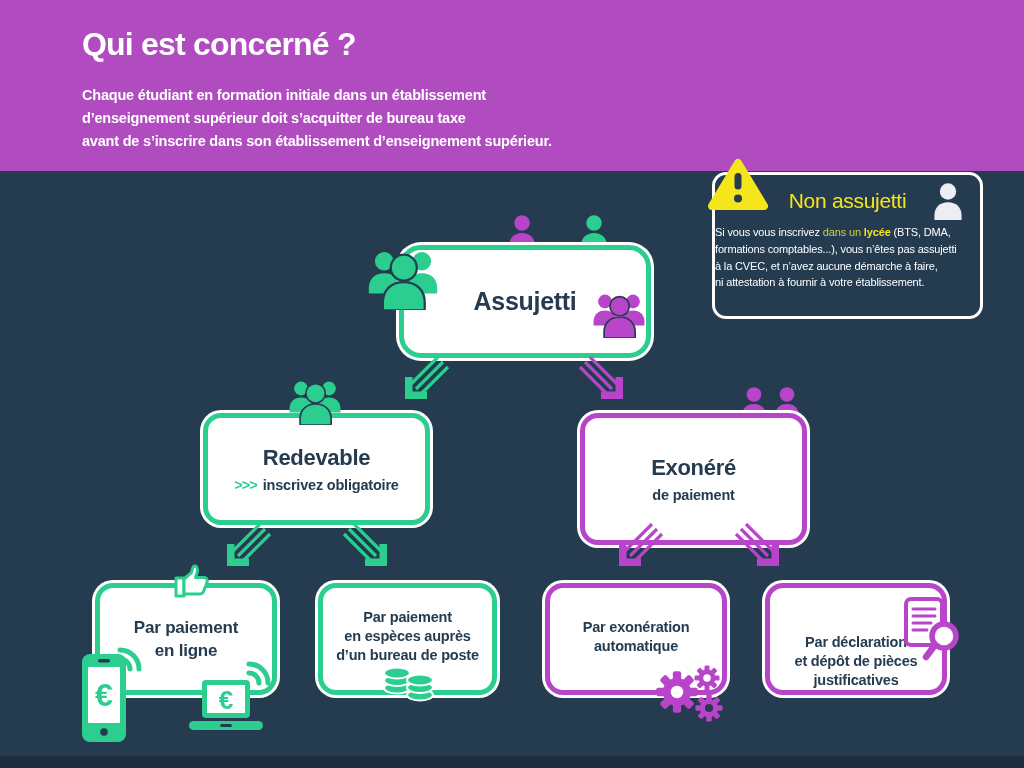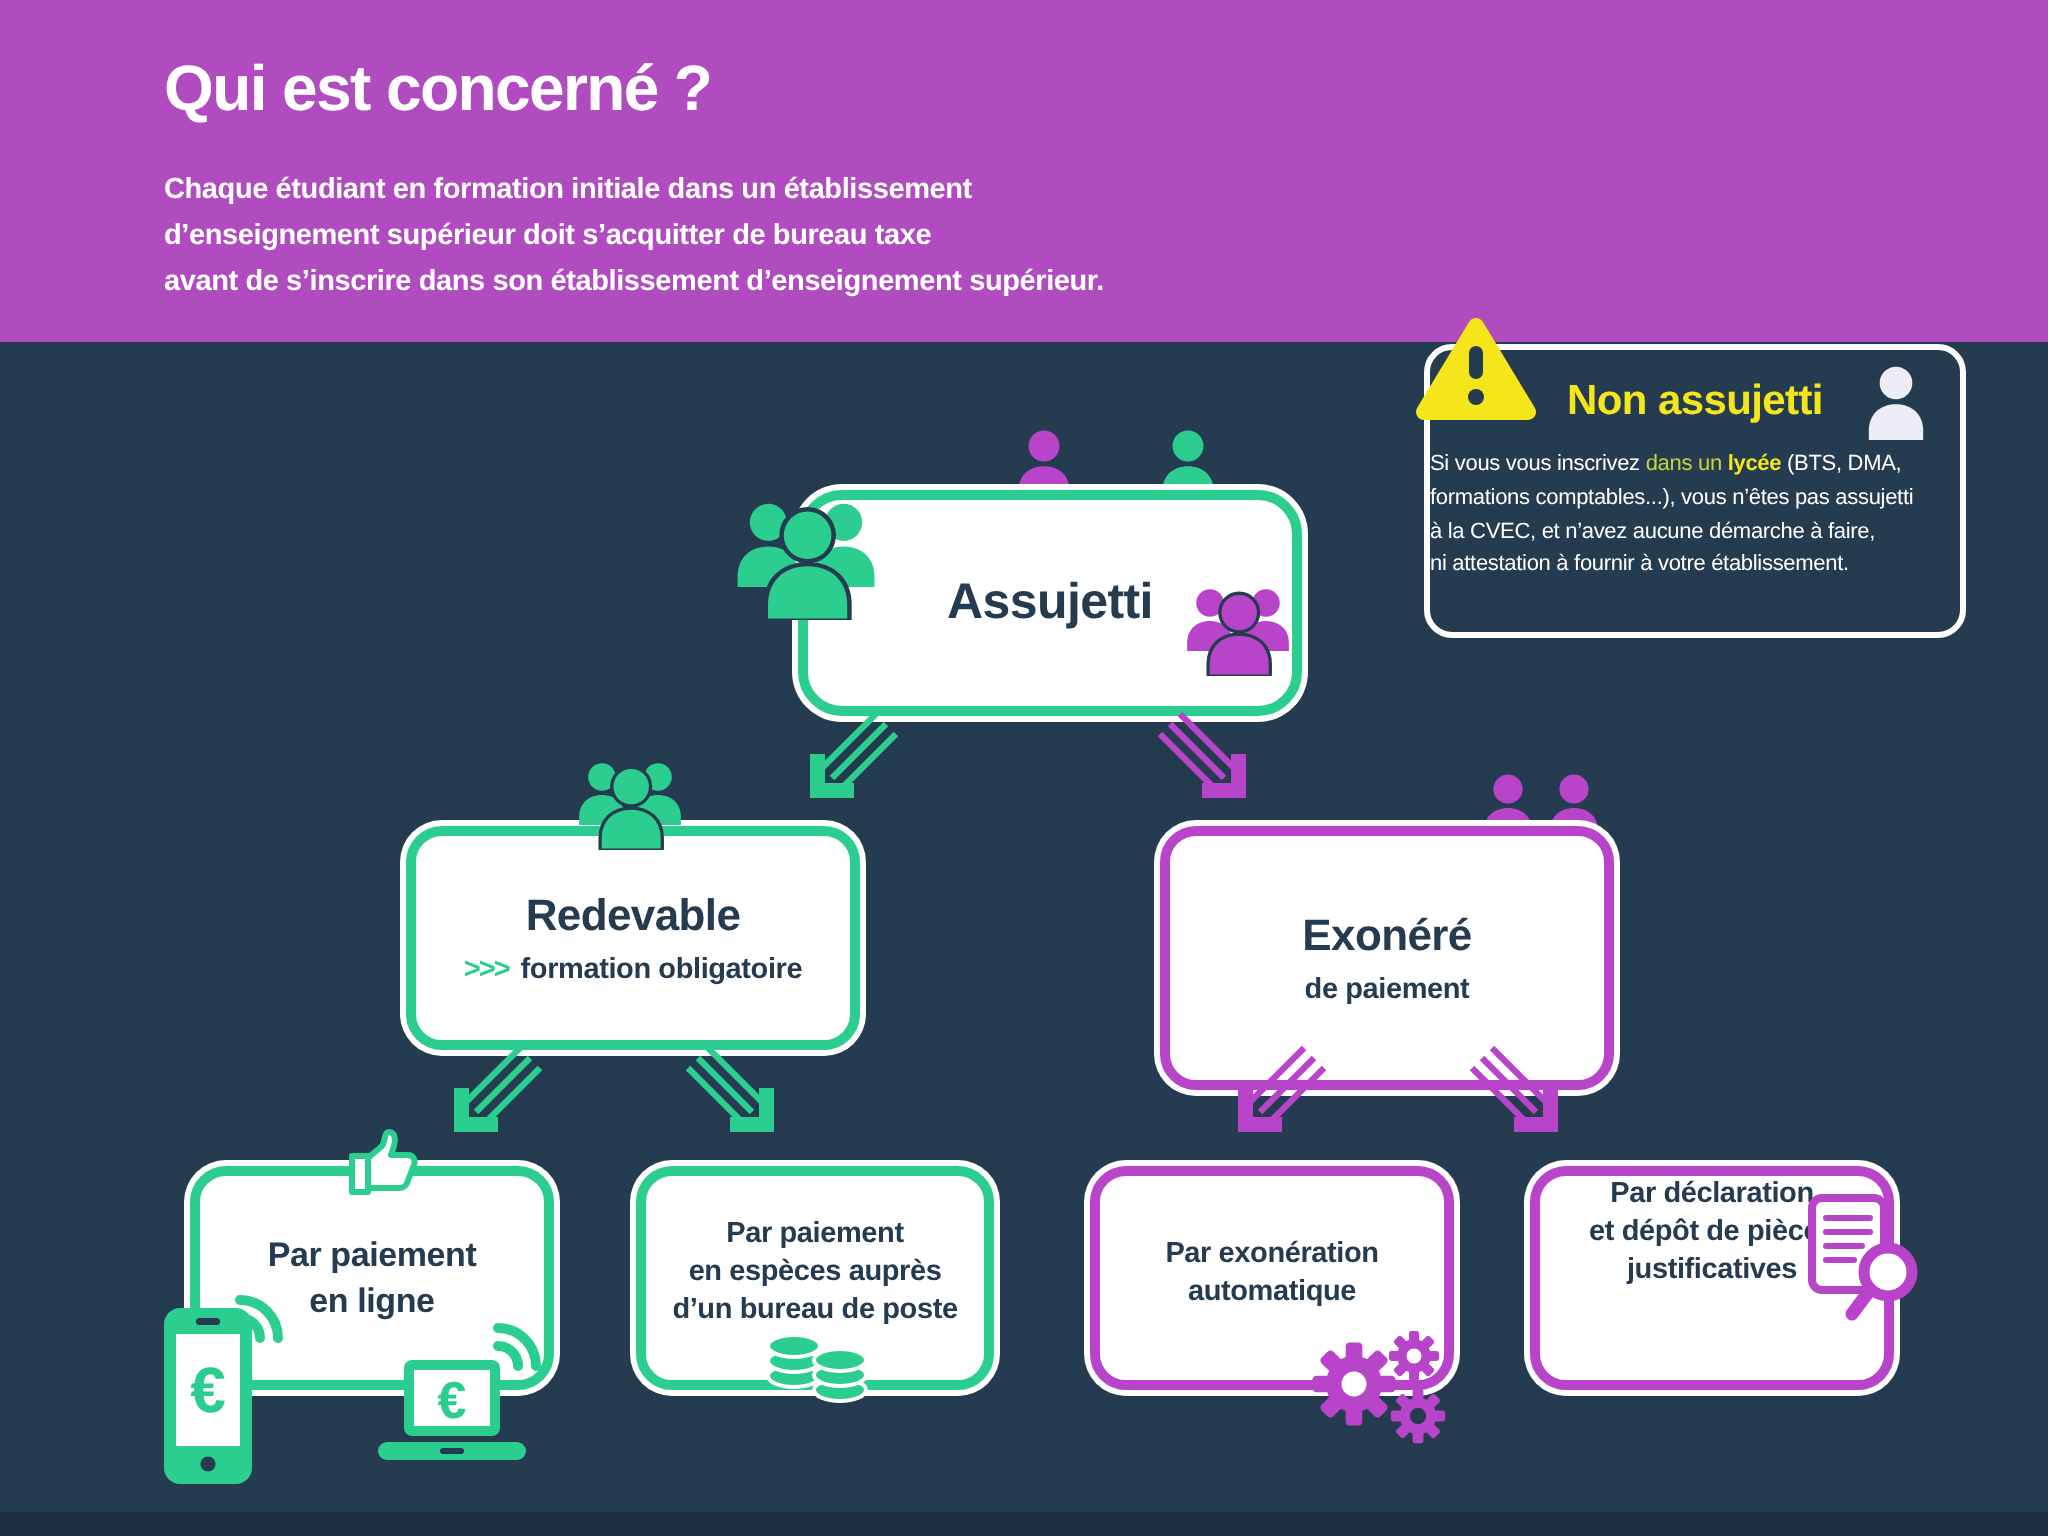--- a/index.html
+++ b/index.html
@@ -17,21 +17,21 @@
               line-height:23px; letter-spacing:-0.2px; }
   #logo { left:768px; top:30px; width:250px; height:95px; }
   #logo-text { left:137px; top:8px; color:#fff; }
   #logo-acronym { font-size:25px; font-weight:bold; letter-spacing:0.5px; line-height:26px; }
   .logo-tag { font-size:11px; line-height:13.5px; color:#F2EAF6; }
 
   
   #callout { left:712px; top:172px; width:271px; height:147px; box-sizing:border-box;
              background:#243B50; border:3px solid #fff; border-radius:14px; }
   #callout-title { width:100%; top:14px; text-align:center; color:#F5E61C;
-                   font-size:21px; font-weight:bold; letter-spacing:-0.3px; }
+                   font-size:21px; font-weight:normal; letter-spacing:-0.3px; }
   #callout-body { width:100%; top:49px; color:#fff;
                   font-size:11px; line-height:16.8px; letter-spacing:-0.15px; }
   .seg-dim  { color:#C8D43E; }
   .seg-hl   { color:#F5E61C; font-weight:bold; }
   #warning  { left:-8px; top:-18px; width:62px; height:54px; }
   #callout-person { right:13px; top:7px; width:38px; height:38px; }
 
   
   .node { position:absolute; background:#fff; box-sizing:border-box;
           border:5px solid; border-radius:18px; box-shadow:0 0 0 3px #fff;
@@ -183,21 +183,21 @@
 
   <svg class="arrow c-green" style="left:398px;top:356px" viewBox="0 0 52 46">
       <use href="#arr"></use>
     </svg>
   <svg class="arrow c-magenta flip" style="left:578px;top:356px" viewBox="0 0 52 46">
       <use href="#arr"></use>
     </svg>
 
   <div id="node-redevable" class="node green-b">
     <div class="node-label">Redevable</div>
-    <div class="node-sub"><span class="chev">&gt;&gt;&gt;</span><span>formation obligatoire</span></div>
+    <div class="node-sub"><span class="chev">&gt;&gt;&gt;</span><span>inscrivez obligatoire</span></div>
   </div>
   <svg class="abs fill-green" style="left:286px;top:377px;width:58px;height:48px" viewBox="0 0 58 47">
       <use href="#grp"></use>
     </svg>
 
   <div id="node-exonere" class="node magenta-b">
     <div class="node-label">Exonéré</div>
     <div class="node-sub">de paiement</div>
   </div>
 
@@ -220,21 +220,21 @@
   </div>
   <div id="leaf-cash" class="node green-b leaf" style="justify-content:flex-start;padding-top:20px">
     <div class="leaf-line">Par paiement</div>
     <div class="leaf-line">en espèces auprès</div>
     <div class="leaf-line">d’un bureau de poste</div>
   </div>
   <div id="leaf-auto" class="node magenta-b leaf" style="justify-content:flex-start;padding-top:30px">
     <div class="leaf-line">Par exonération</div>
     <div class="leaf-line">automatique</div>
   </div>
-  <div id="leaf-decl" class="node magenta-b leaf" style="justify-content:flex-start;">
+  <div id="leaf-decl" class="node magenta-b leaf" style="justify-content:flex-end;">
     <div class="leaf-line">Par déclaration</div>
     <div class="leaf-line">et dépôt de pièces</div>
     <div class="leaf-line">justificatives</div>
   </div>
 
   <svg class="abs" style="left:167px;top:558px;width:48px;height:46px" viewBox="0 0 48 46">
     <g fill="#fff" stroke="#2BCE8F" stroke-width="3" stroke-linejoin="round">
       <path d="M9 20 h8 v18 h-8 z"></path>
       <path d="M17 36 v-15 l7 -6 c1.5 -1.5 1 -7 3.5 -7 c3 0 3.5 4 2.5 7 l-1.5 4.5 h8.5 c2.5 0 4 2.5 3 5 l-3.5 9 c-0.7 1.8 -2.3 2.5 -4 2.5 h-15.5 z"></path>
     </g>

